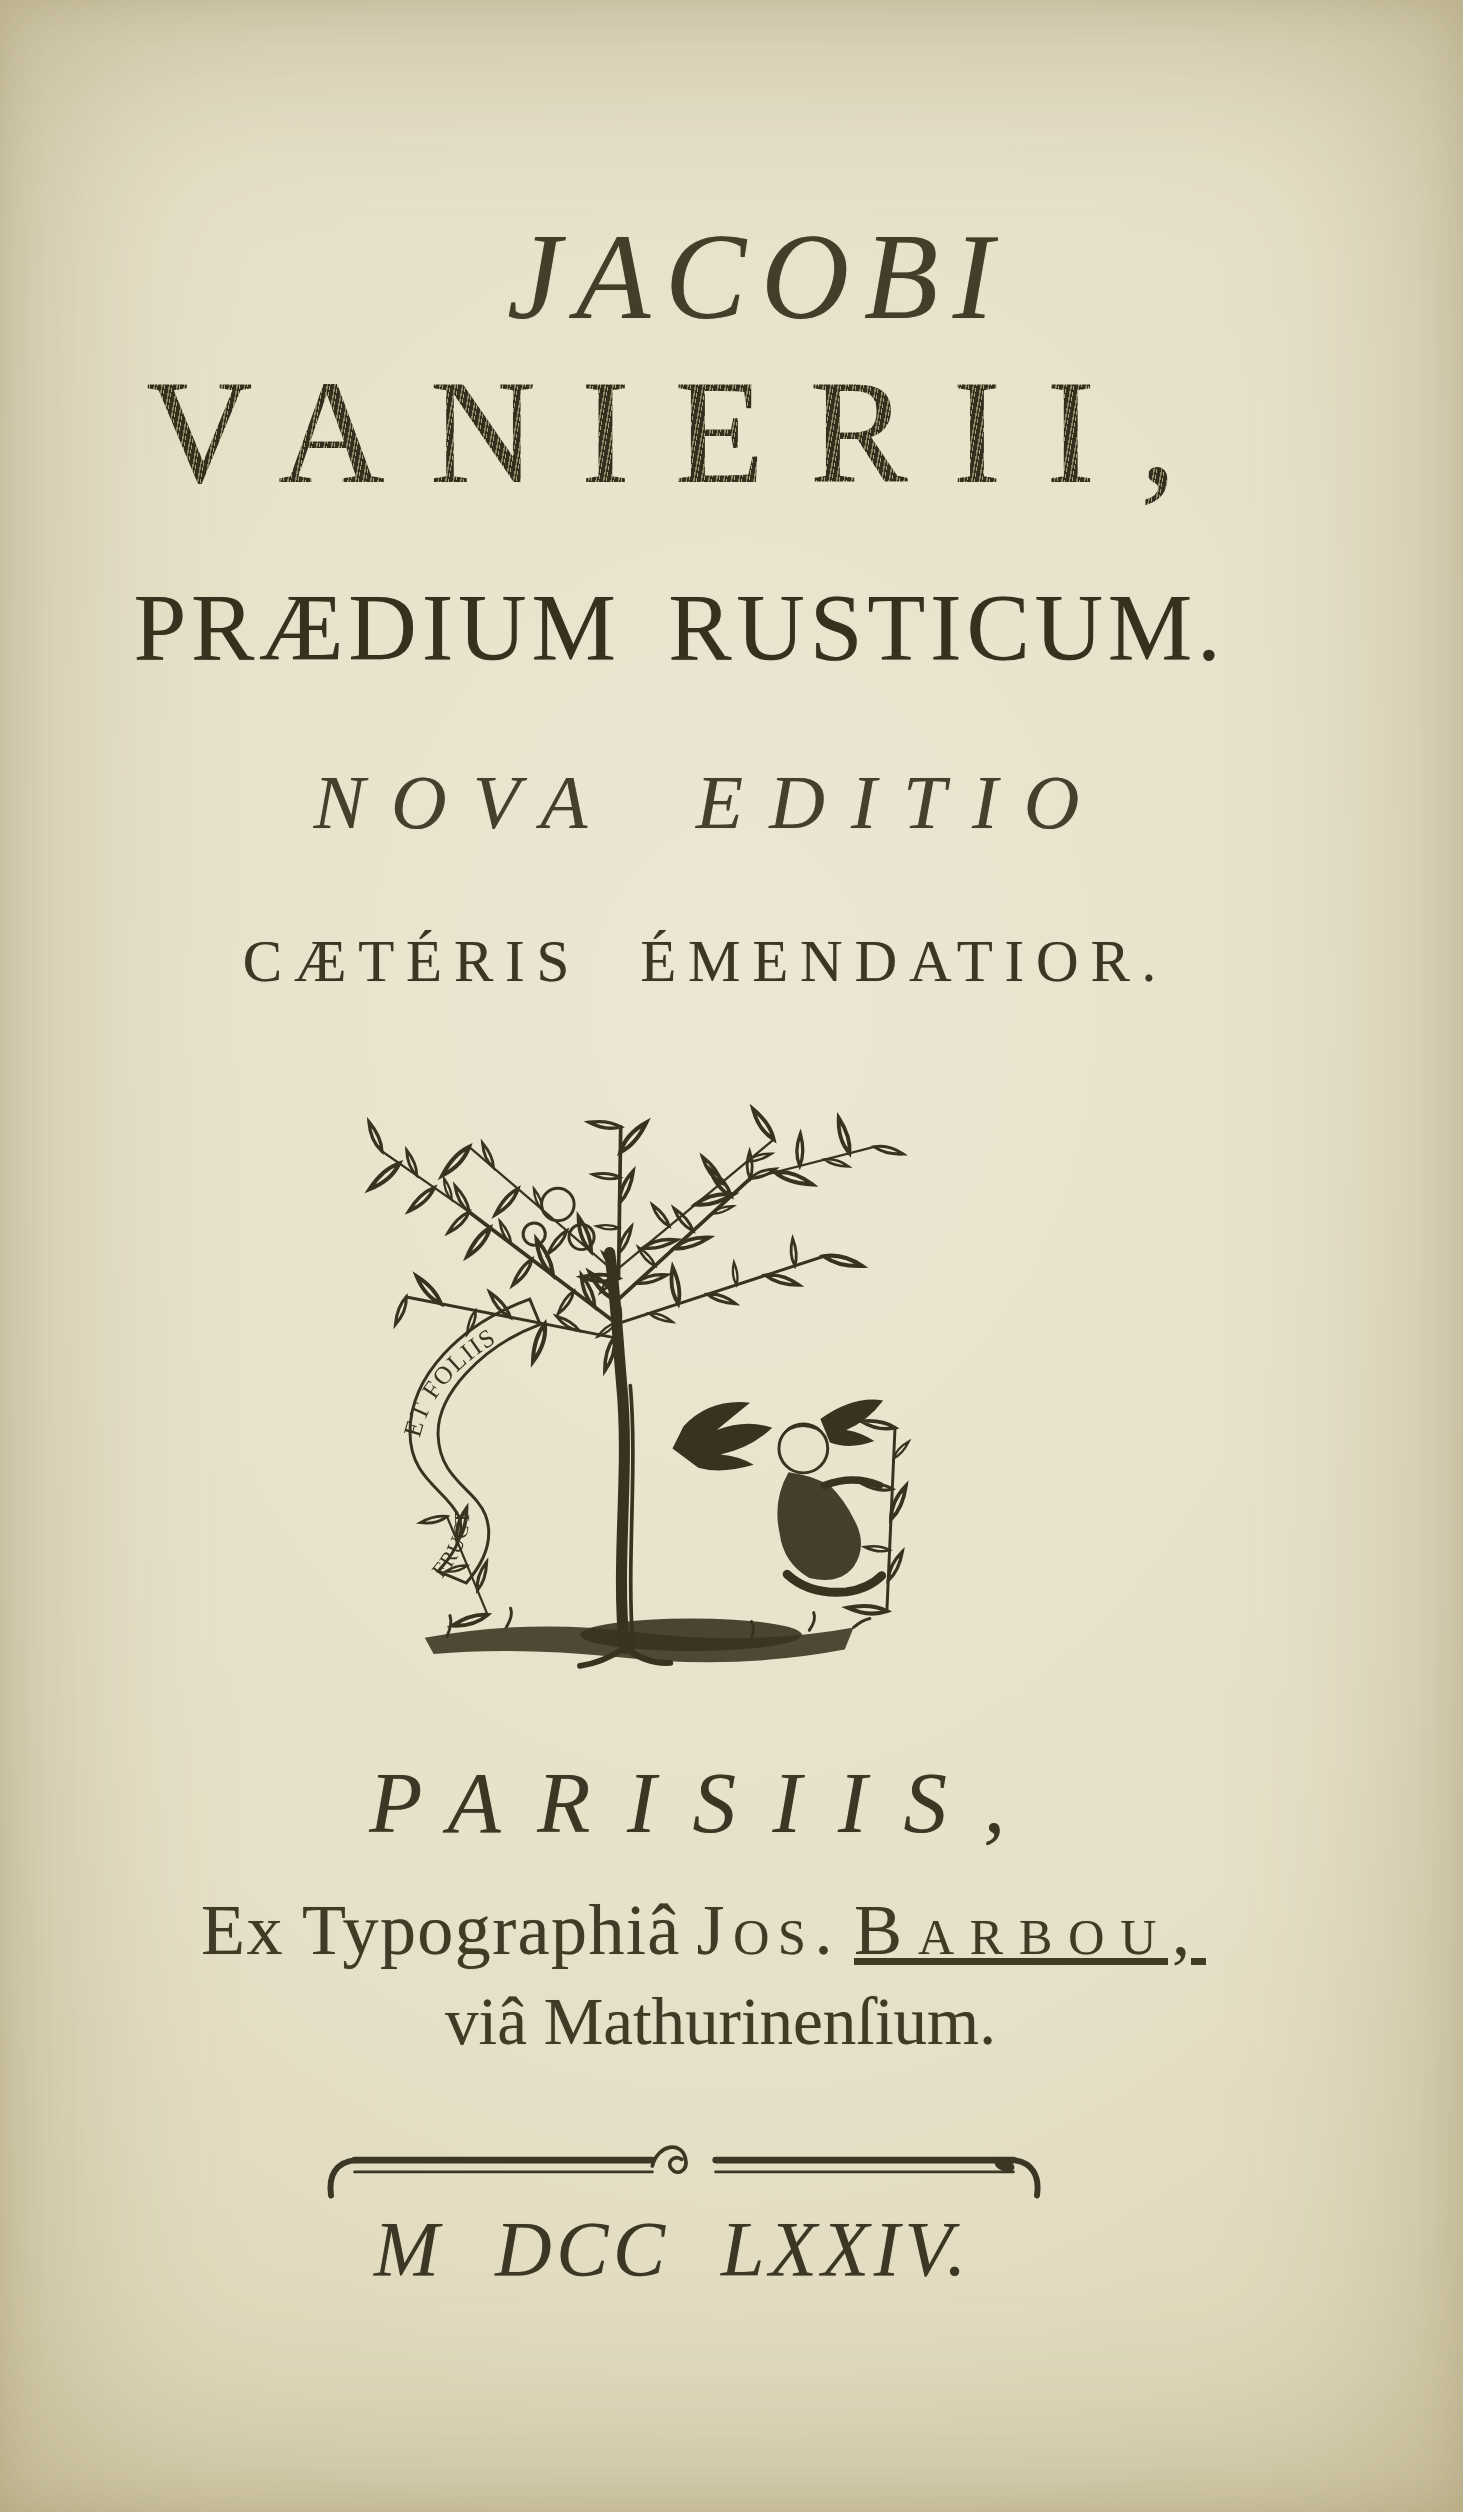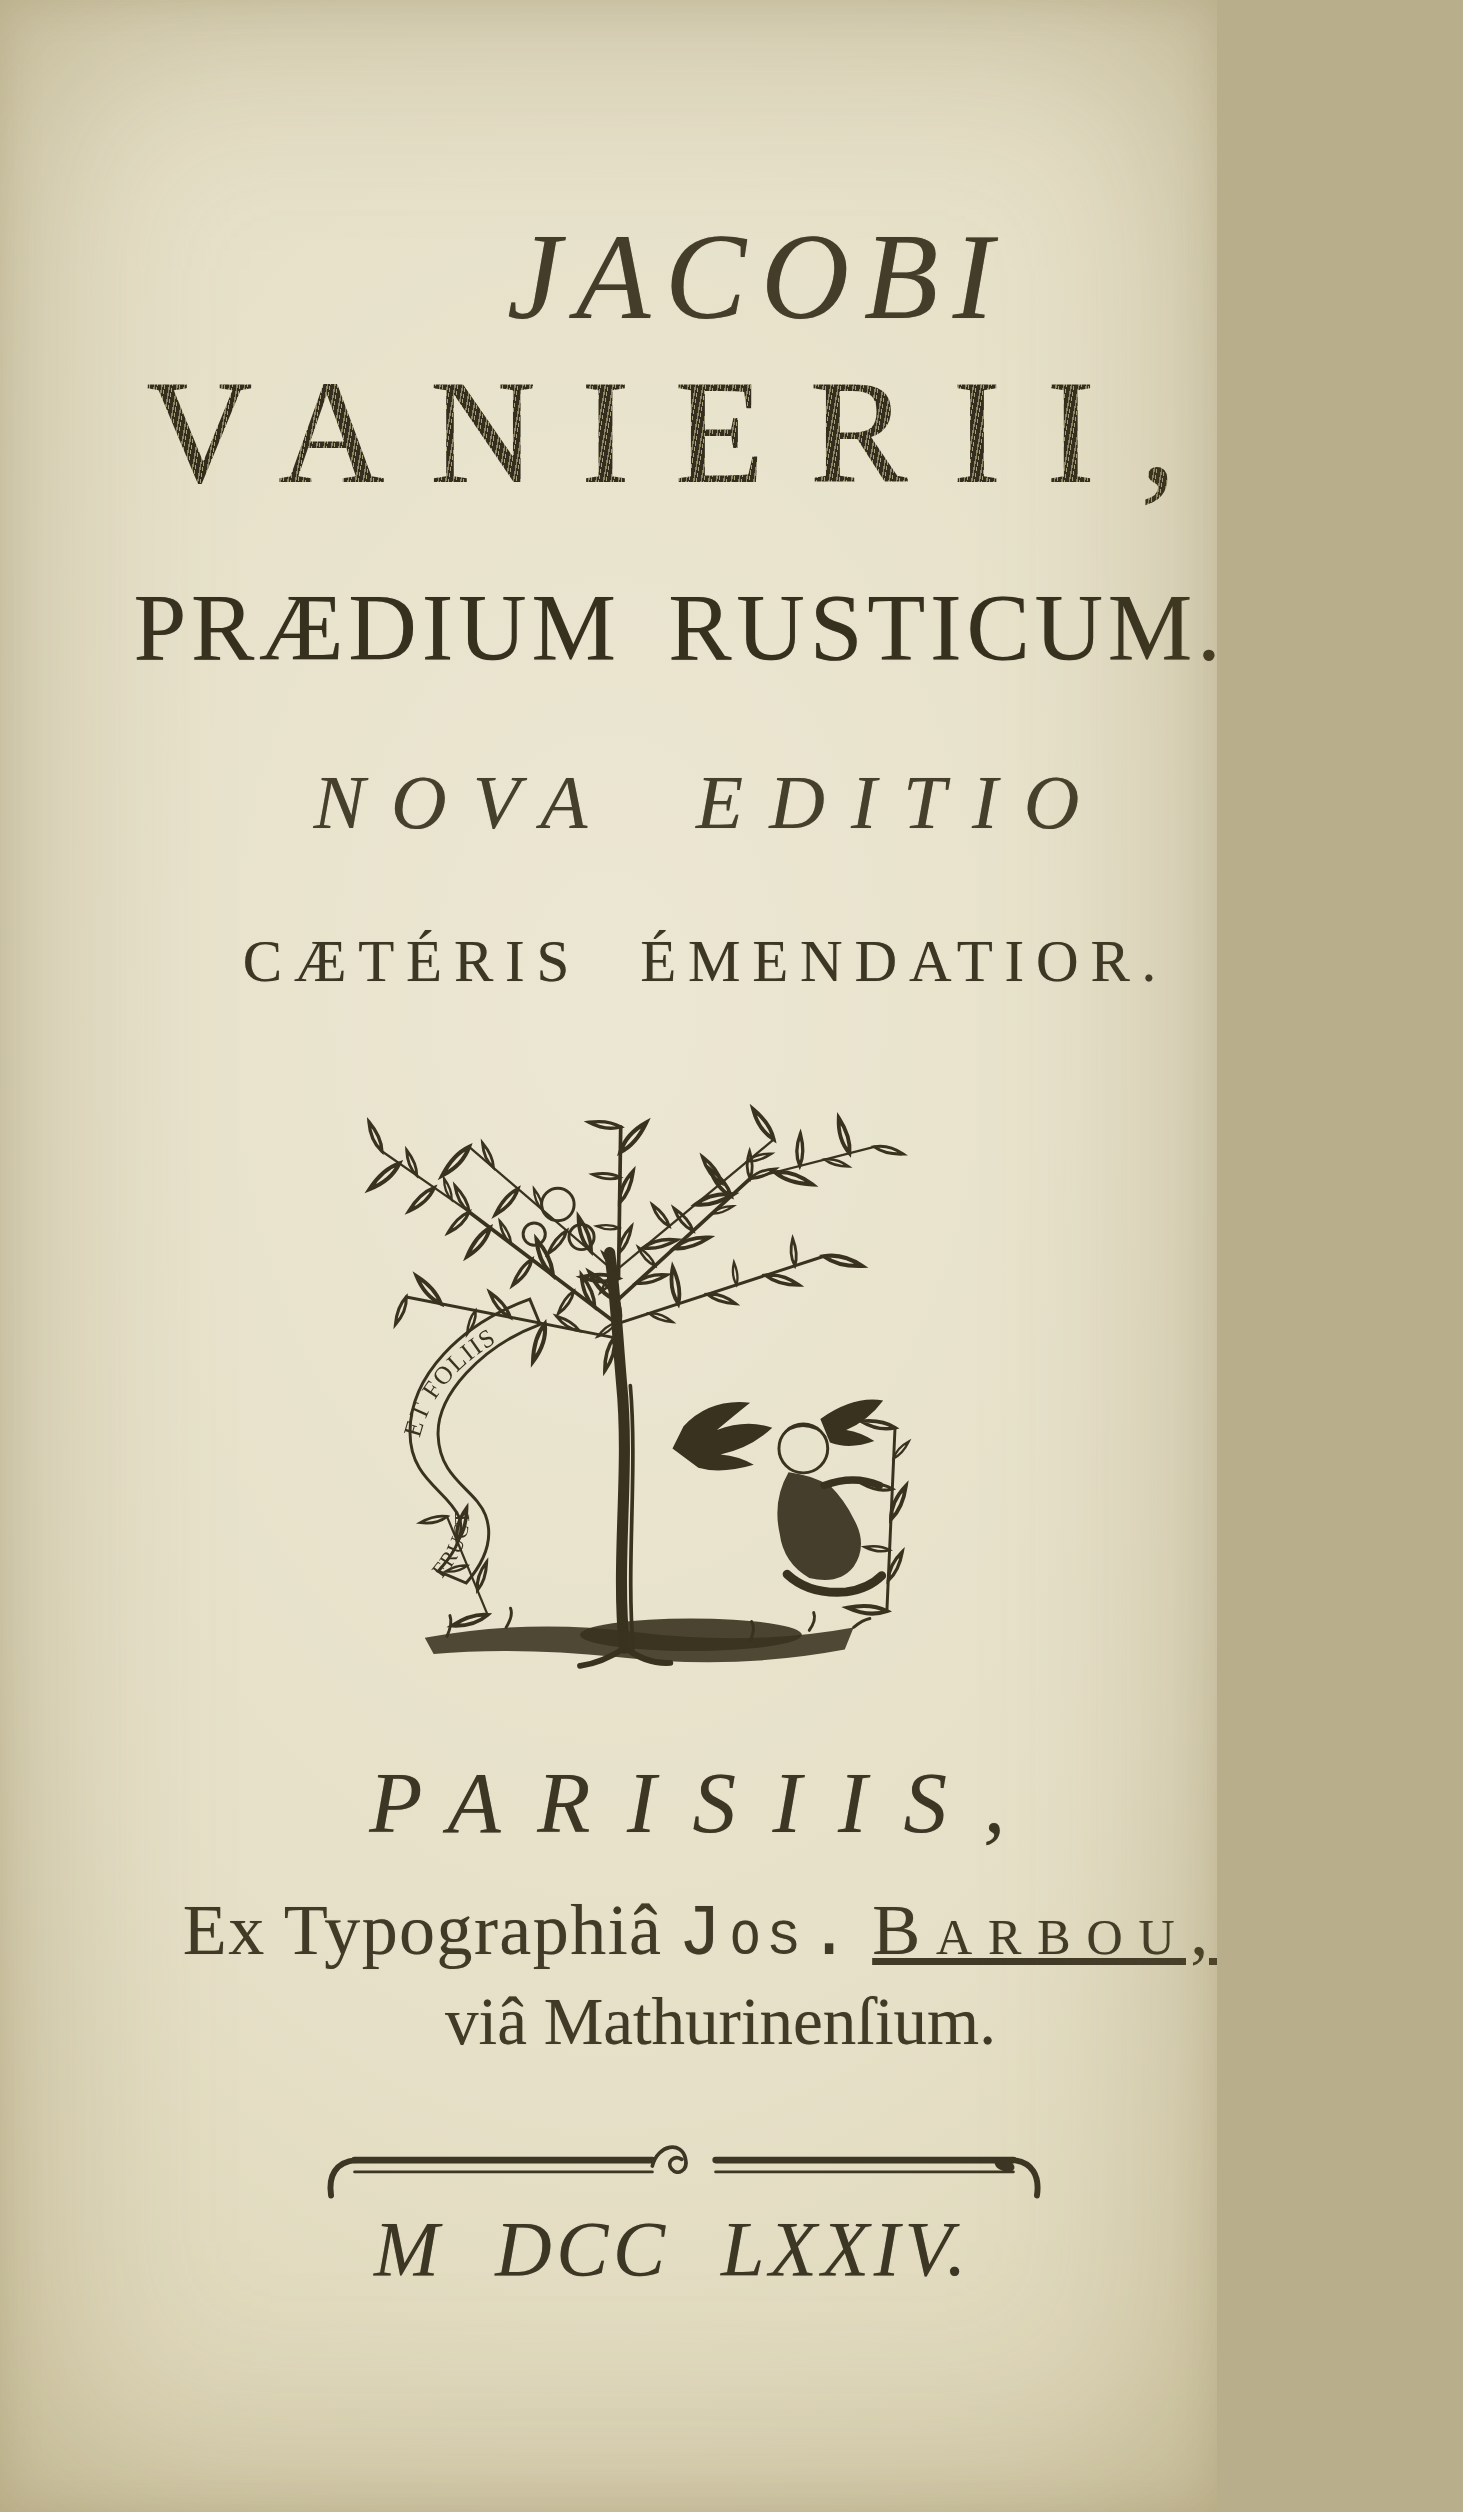--- a/index.html
+++ b/index.html
@@ -1,17 +1,17 @@
 <!DOCTYPE html>
 <html style="font-size:11.8px"><head>
 <meta charset="utf-8">
 <style>
   html,body{margin:0;padding:0;background:#b9ae8c;}
   .stage{
-    position:relative;width:1217px;height:2512px;overflow:hidden;
+    position:relative;width:1463px;height:2512px;overflow:hidden;
     background:radial-gradient(120% 90% at 50% 40%, #ece7d3 0%, #e6e0c8 48%, #dcd4b4 78%, #cdc29b 100%);
     font-family:"Liberation Serif","DejaVu Serif",serif;
     color:#3d3725;
   }
   .stage::after{
     content:"";position:absolute;inset:0;pointer-events:none;
     box-shadow:inset 0 0 207px 22px rgba(122,106,58,.33), inset 0 0 44px rgba(122,106,58,.18);
   }
   .line{
     position:absolute;left:0;width:1463px;text-align:center;line-height:1;white-space:nowrap;
@@ -25,21 +25,21 @@
       -webkit-background-clip:text;background-clip:text;color:transparent;
       text-shadow:none;
     }
   }
   .l-praedium {top:581px; font-size:95px; letter-spacing:.05em; word-spacing:.2em; transform:translateX(-52px); color:#36311f;}
   .l-nova     {top:764px; font-style:italic; font-size:77px; letter-spacing:.34em; word-spacing:.5em; transform:translateX(-22px); color:#45402c;}
   .l-caeteris {top:932px; font-size:59px; letter-spacing:.20em; word-spacing:.55em; transform:translateX(-26px); color:#3c3624;}
   .l-parisiis {top:1759px; font-style:italic; font-size:87px; letter-spacing:.42em; transform:translateX(-26px); color:#3c3624;}
   .l-imprint1 {top:1894px; font-size:72px; letter-spacing:.02em; transform:translateX(-28px); color:#403a27;}
   .l-imprint1 .sc{font-variant:small-caps;}
-  .l-imprint1 .jos{margin-left:.22em; letter-spacing:.12em;font-family:Liberation Mono, monospace;}
+  .l-imprint1 .jos{margin-left:.22em; letter-spacing:.12em;}
   .l-imprint1 .surname{margin-left:.18em; letter-spacing:.22em;text-decoration:underline;}
   .l-imprint2 {top:1988px; font-size:67px; transform:translateX(-11px); color:#403a27;}
   .l-date     {top:2210px; font-style:italic; font-size:78px; letter-spacing:.06em; word-spacing:.35em; transform:translateX(-59px); color:#3c3624;}
   .vignette{position:absolute;left:336px;top:1101px;width:599px;height:573px;}
   .rule-ornament{position:absolute;left:318px;top:2138px;width:732px;height:70px;}
   .motto{font-family:"Liberation Serif","DejaVu Serif",serif;font-size:34px;letter-spacing:2px;fill:#38321f;}
   .motto-sm{font-family:"Liberation Serif","DejaVu Serif",serif;font-size:29px;letter-spacing:2px;fill:#38321f;}
 </style>
 </head>
 <body>

